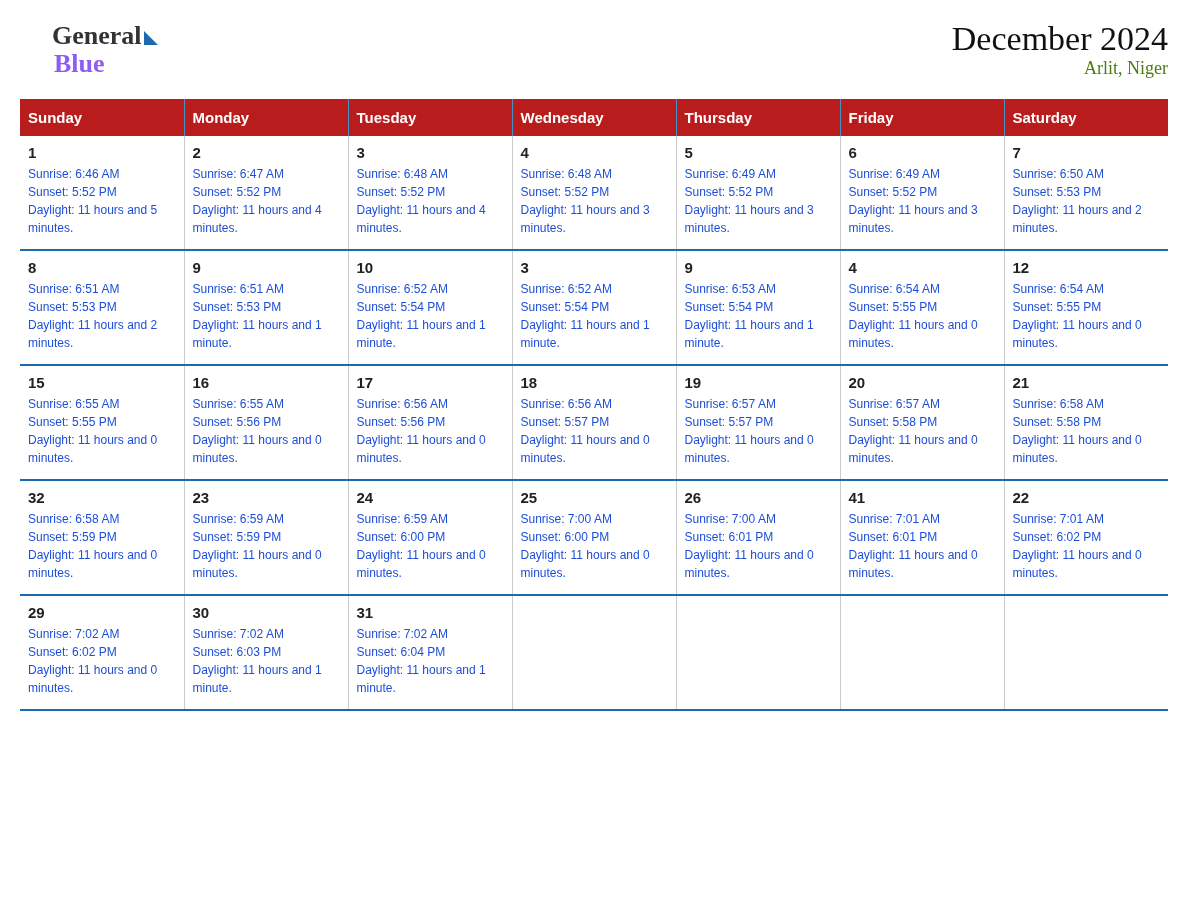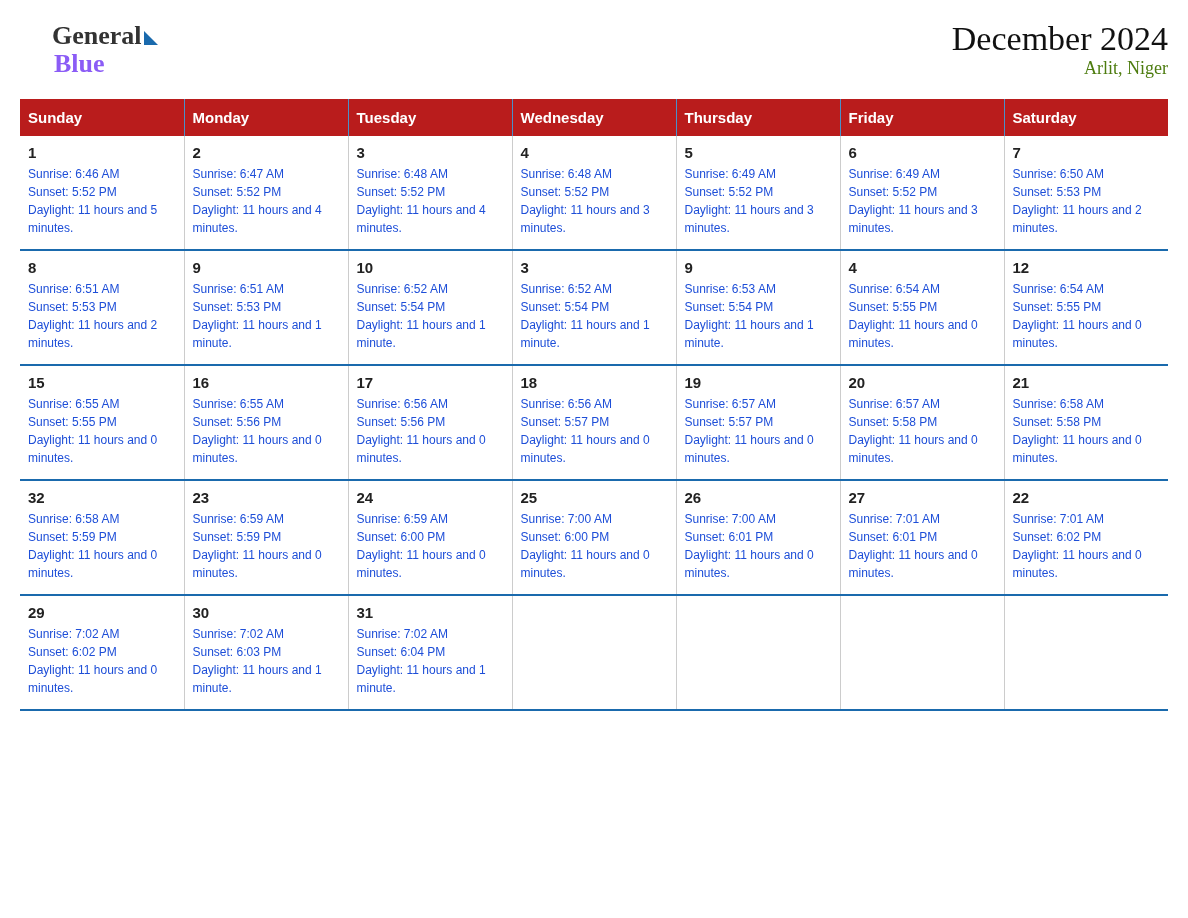--- a/index.html
+++ b/index.html
@@ -243,21 +243,21 @@
         </td>
         <td>
           <span class="day-number">25</span>
           <div class="day-info">Sunrise: 7:00 AM<br>Sunset: 6:00 PM<br>Daylight: 11 hours and 0 minutes.</div>
         </td>
         <td>
           <span class="day-number">26</span>
           <div class="day-info">Sunrise: 7:00 AM<br>Sunset: 6:01 PM<br>Daylight: 11 hours and 0 minutes.</div>
         </td>
         <td>
-          <span class="day-number">27</span>
+          <span class="day-number">41</span>
           <div class="day-info">Sunrise: 7:01 AM<br>Sunset: 6:01 PM<br>Daylight: 11 hours and 0 minutes.</div>
         </td>
         <td>
           <span class="day-number">22</span>
           <div class="day-info">Sunrise: 7:01 AM<br>Sunset: 6:02 PM<br>Daylight: 11 hours and 0 minutes.</div>
         </td>
       </tr>
       <tr>
         <td>
           <span class="day-number">29</span>

